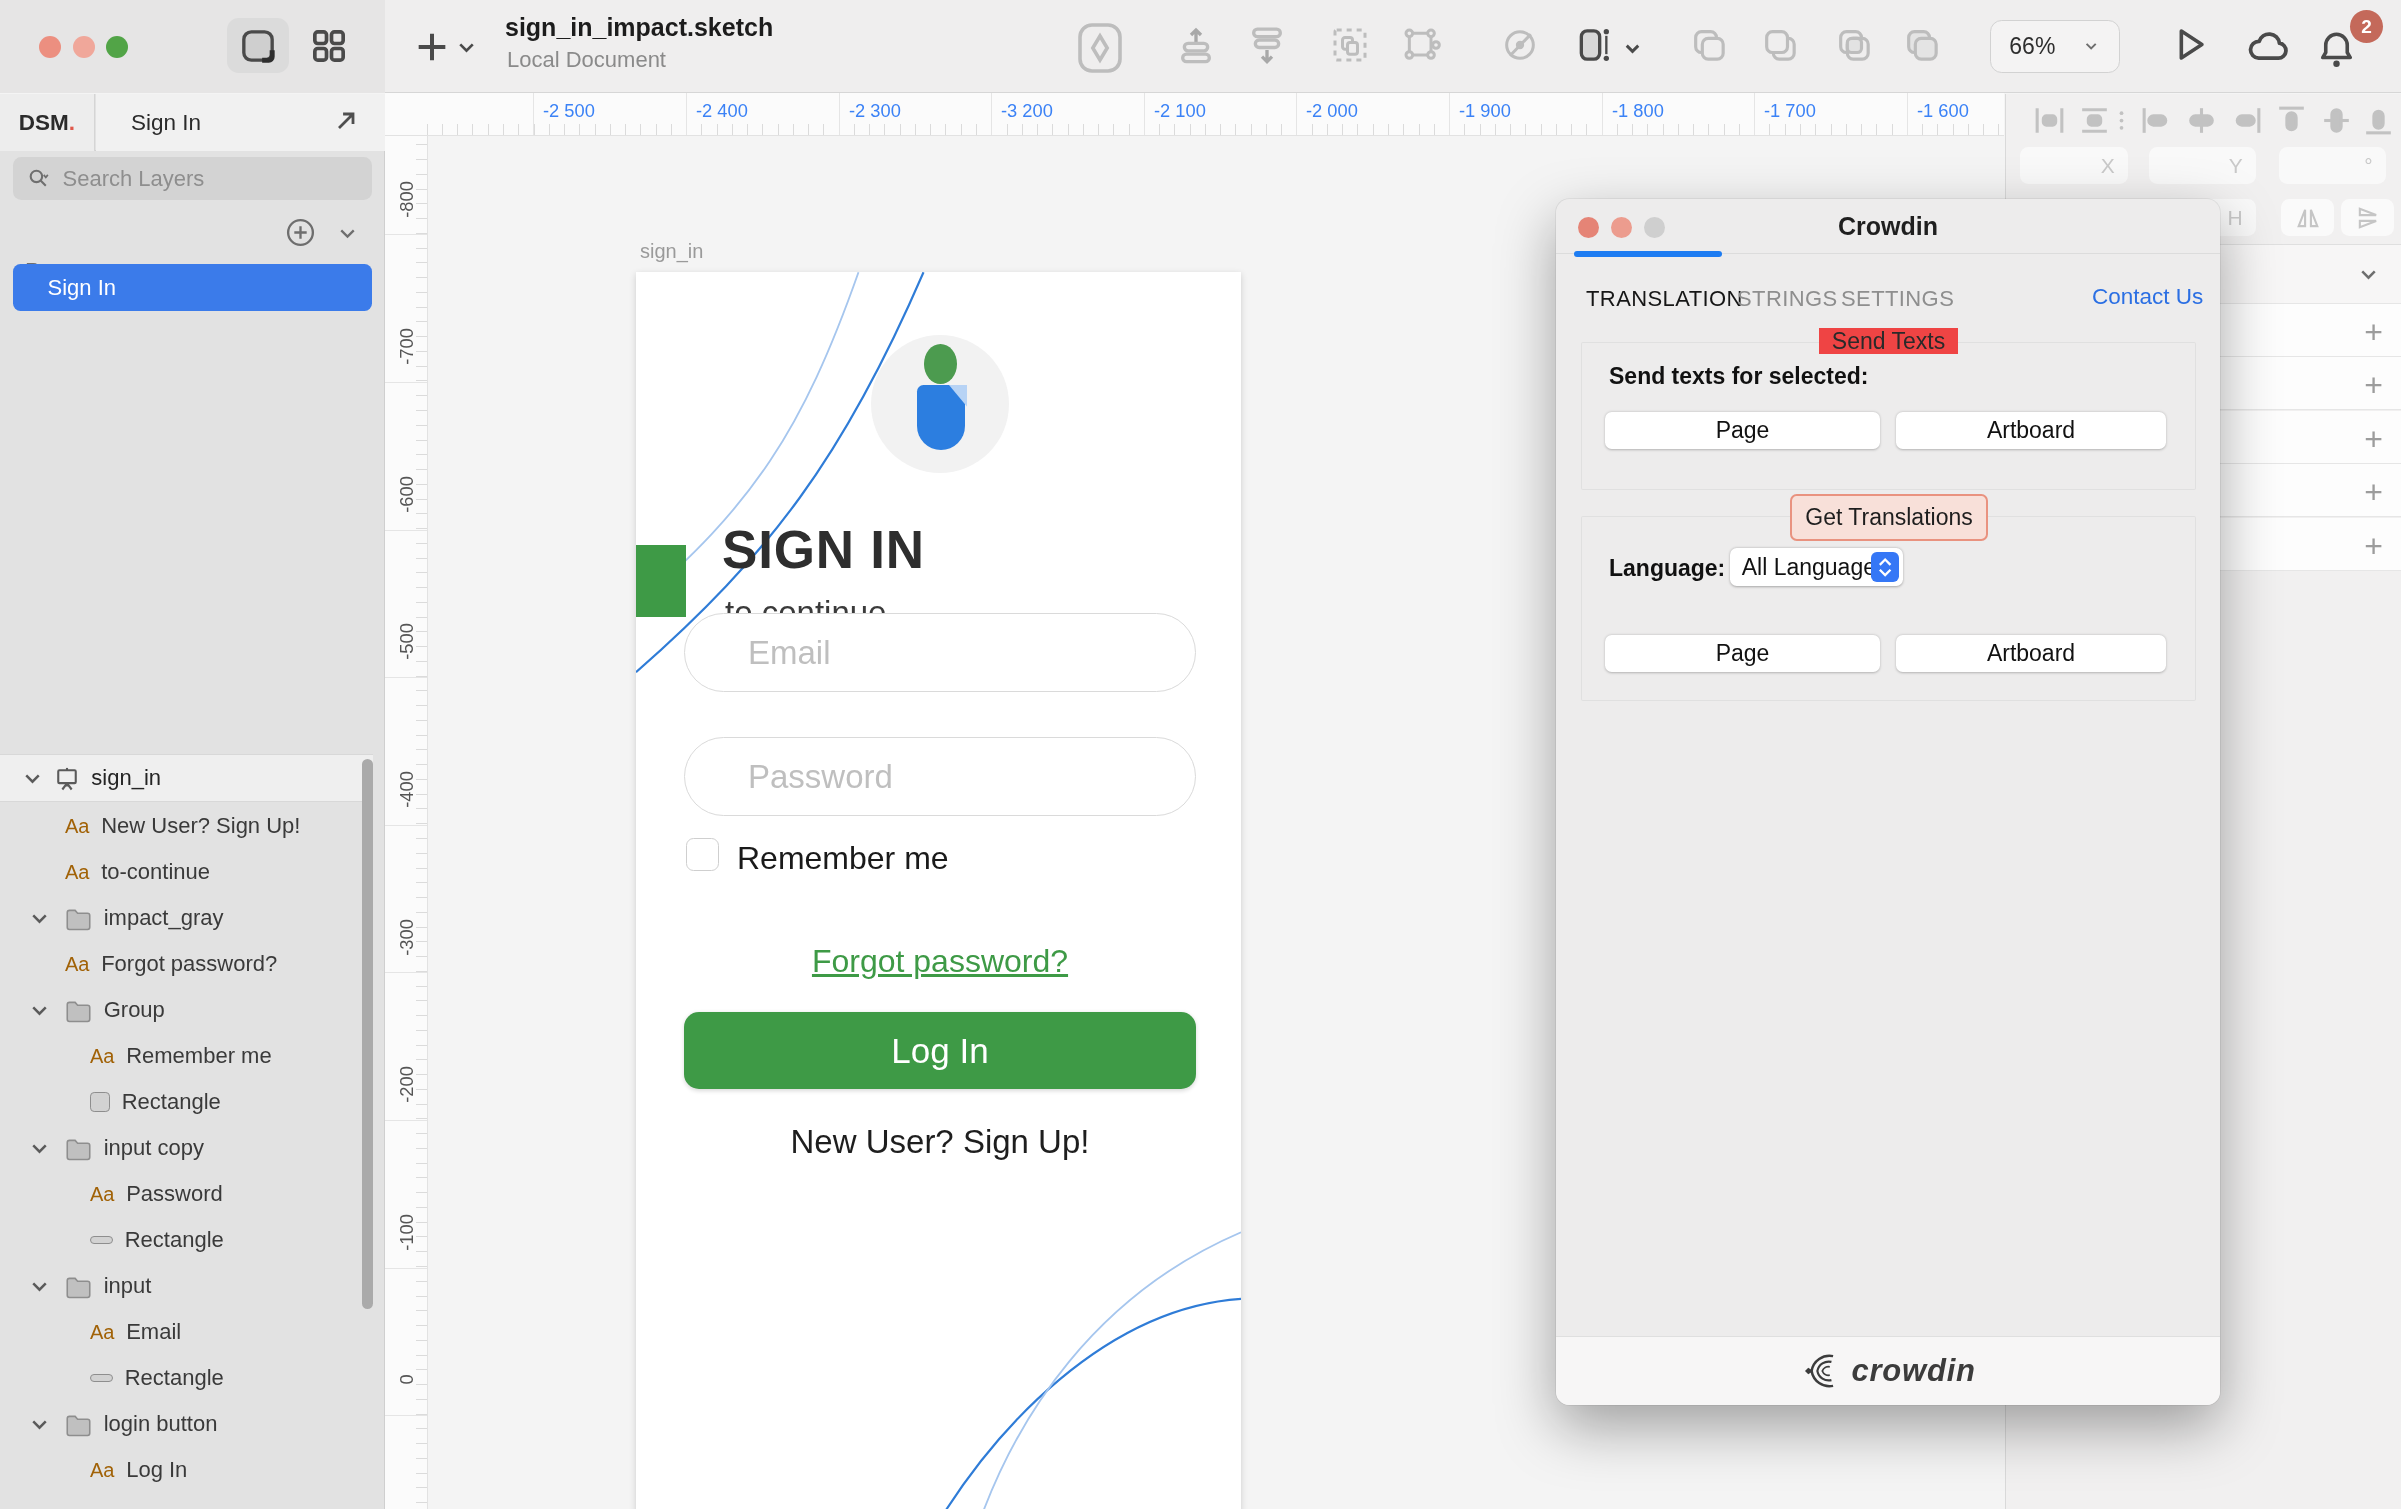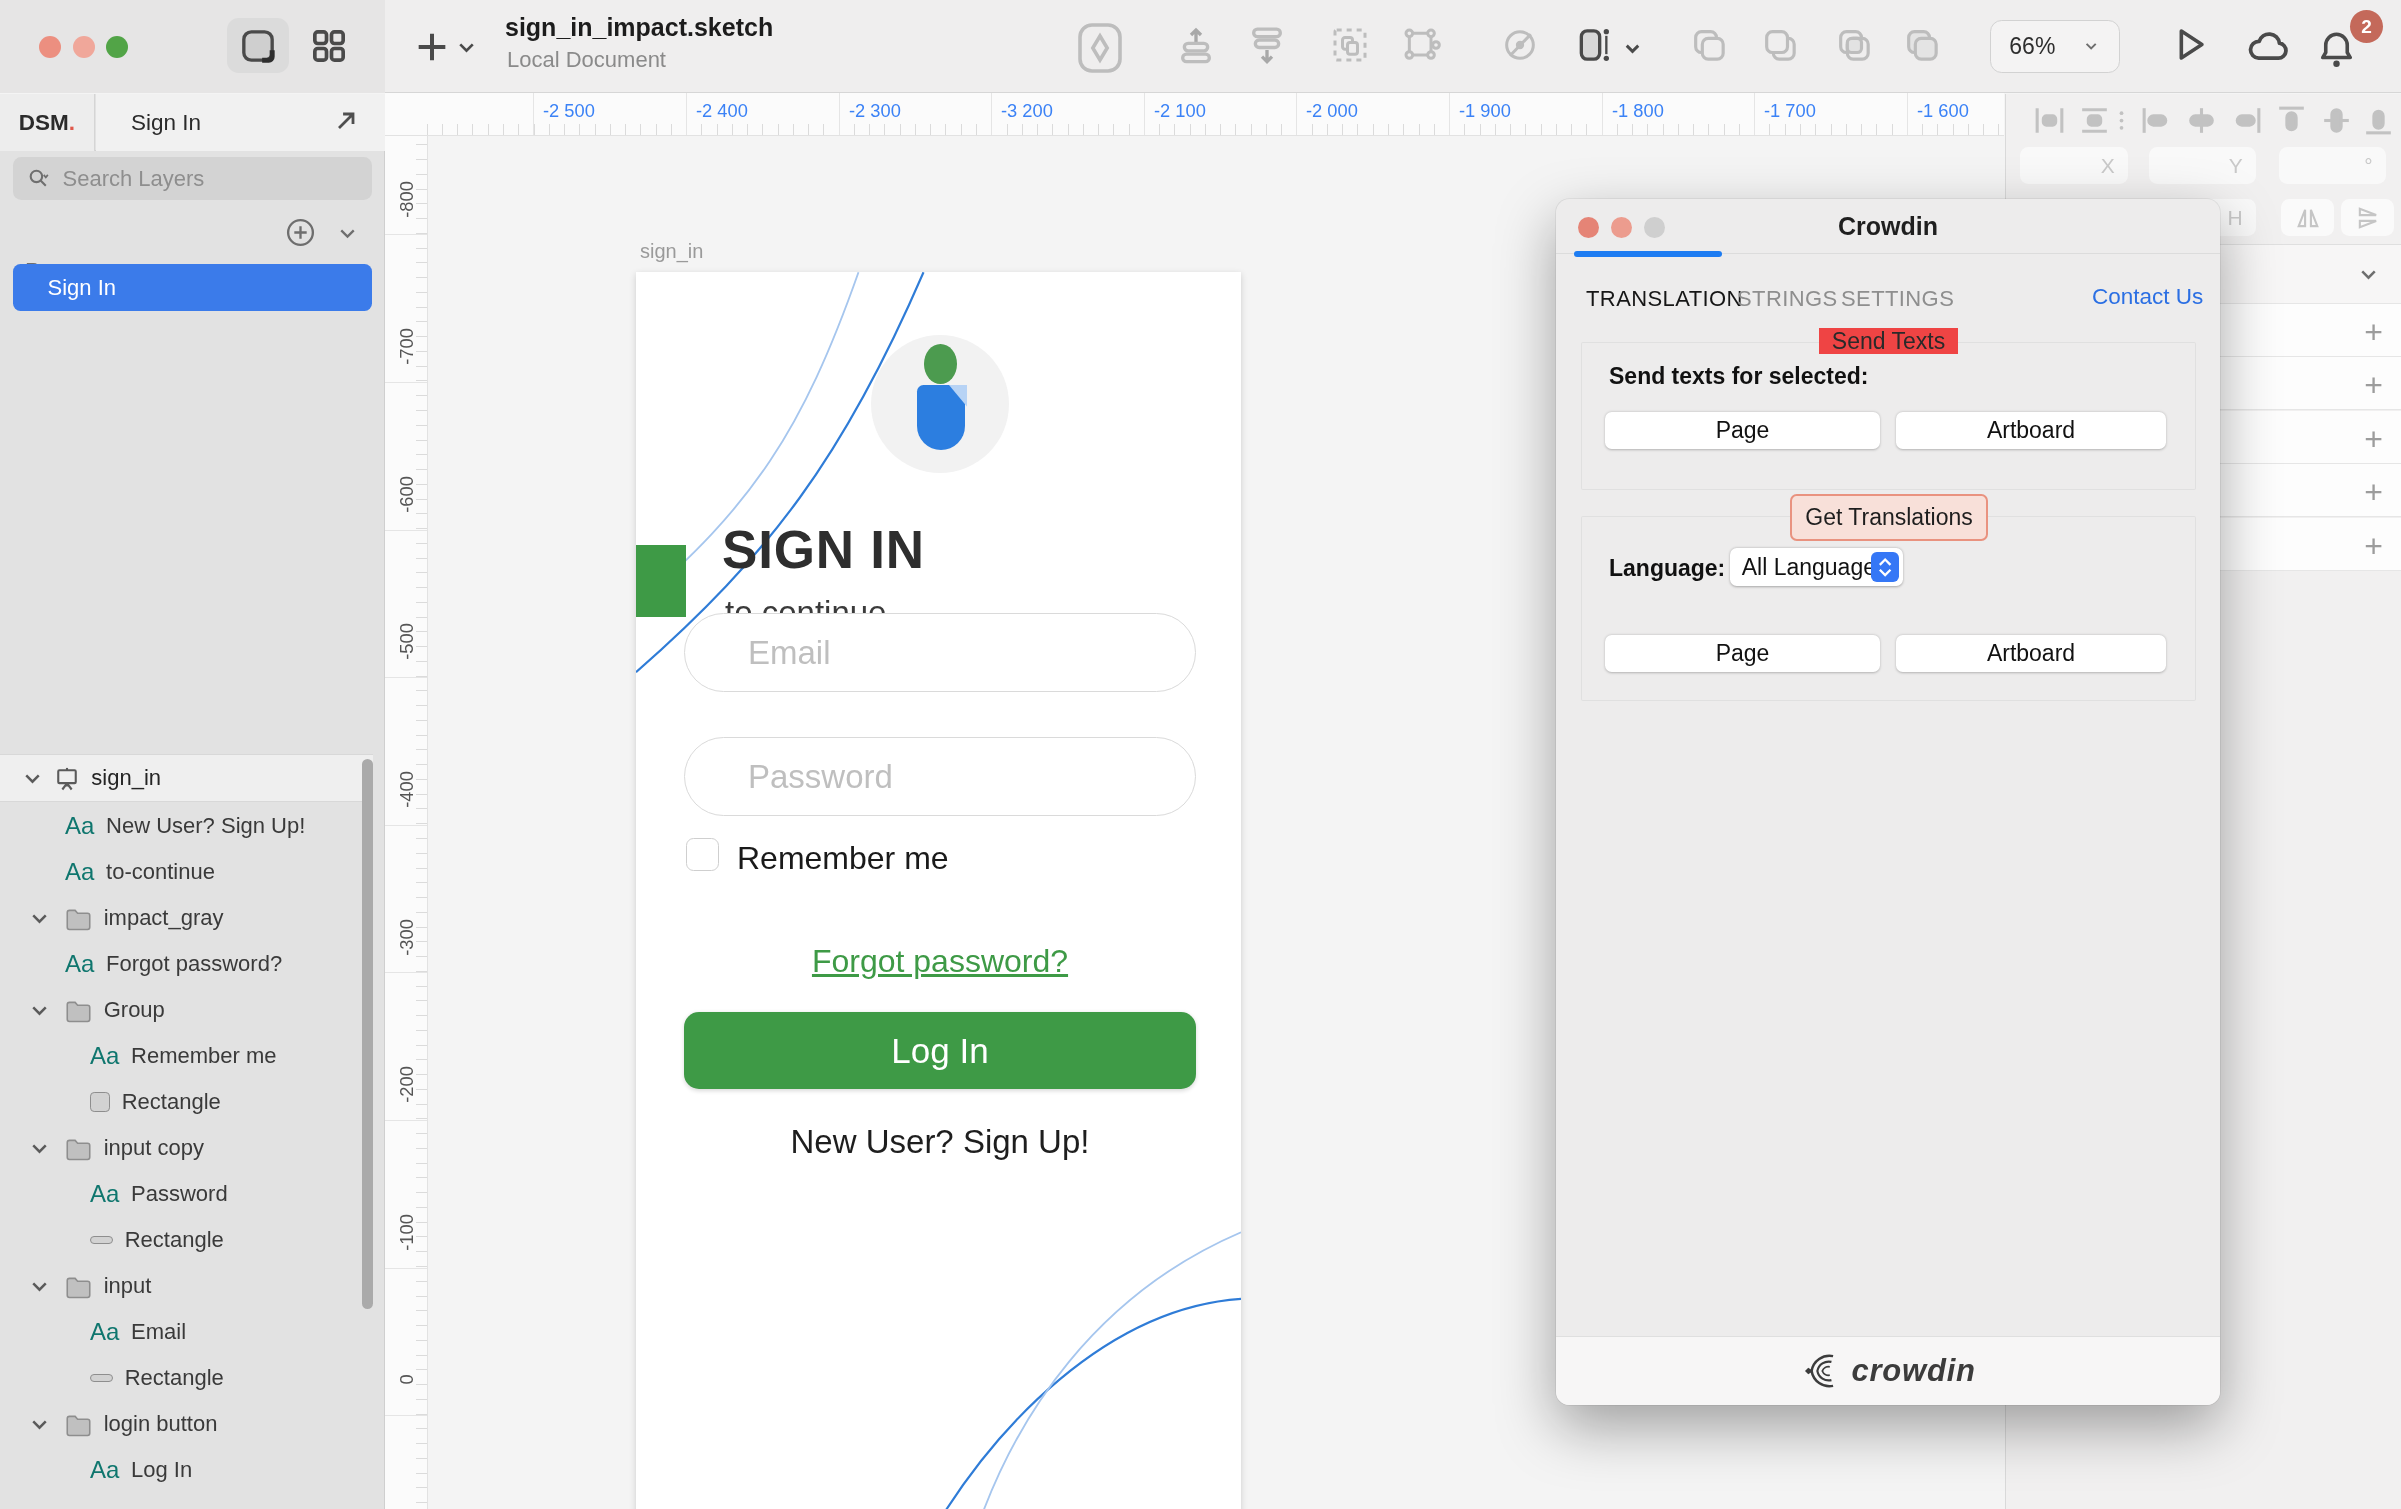--- a/index.html
+++ b/index.html
@@ -33,21 +33,21 @@
   .pagerow.sel { background:#3B7BEA; color:#FFFFFF; }
   #layers-header { position:absolute; left:0; top:660px; width:373px; height:48px; background:#EFEFEF; border-top:0.8px solid #D8D8D8; border-bottom:0.8px solid #D8D8D8; display:flex; align-items:center; font-size:22px; color:#242424; }
   #layers-list { position:absolute; left:0; top:709px; width:373px; }
   .lrow { position:relative; height:46px; display:flex; align-items:center; font-size:22px; color:#3A3A3A; }
   .lrow .lbl { margin-left:11.7px; }
   .lrow.d1 { padding-left:65px; }
   .lrow.d2 { padding-left:90px; }
   .chev { width:25px; height:25px; color:#5A5A5A; flex:none; }
   .chev.cr { transform:rotate(-90deg); }
   .lchevslot { position:absolute; left:27px; width:25px; height:25px; }
-  .aa { color:#0f766e; font-size:24px; flex:none; }
+  .aa { color:#a16207; font-size:20px; flex:none; }
   .ic-folder { width:27px; height:23px; flex:none; }
   .ic-rect { width:20px; height:20px; border:1.7px solid #8E8E8E; background:#D2D2D2; border-radius:4.2px; flex:none; }
   .ic-line { width:23px; height:8.3px; border:1.7px solid #8E8E8E; background:#D2D2D2; border-radius:4.2px; flex:none; }
   #lscroll { position:absolute; left:362px; top:665px; width:11px; height:550px; background:#AAAAAA; border-radius:5.8px; }
 
   
   #hruler { position:absolute; left:385px; top:93px; width:1619px; height:43px; background:#FBFBFB; border-bottom:0.8px solid #E2E2E2; overflow:hidden; }
   #vruler { position:absolute; left:385px; top:136px; width:43px; height:1373px; background:#FBFBFB; border-right:0.8px solid #E2E2E2; overflow:hidden; }
   .hlab { position:absolute; top:6.7px; font-size:18.3px; color:#3b82f6; }
   .hbound { position:absolute; top:0; width:0.8px; height:43px; background:#E5E5E5; }

